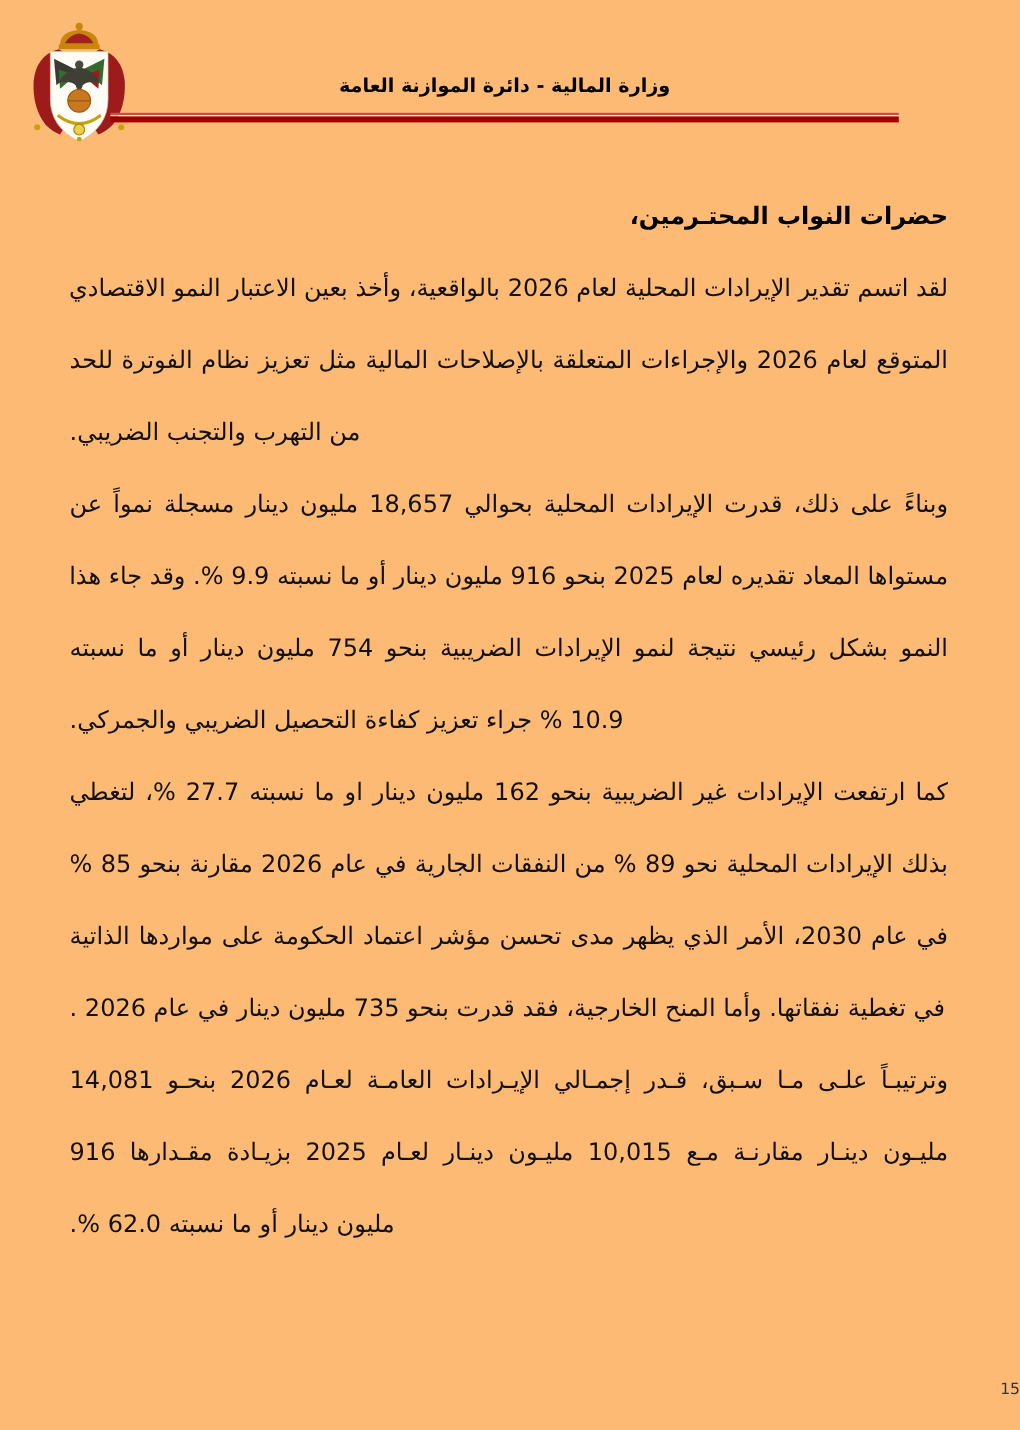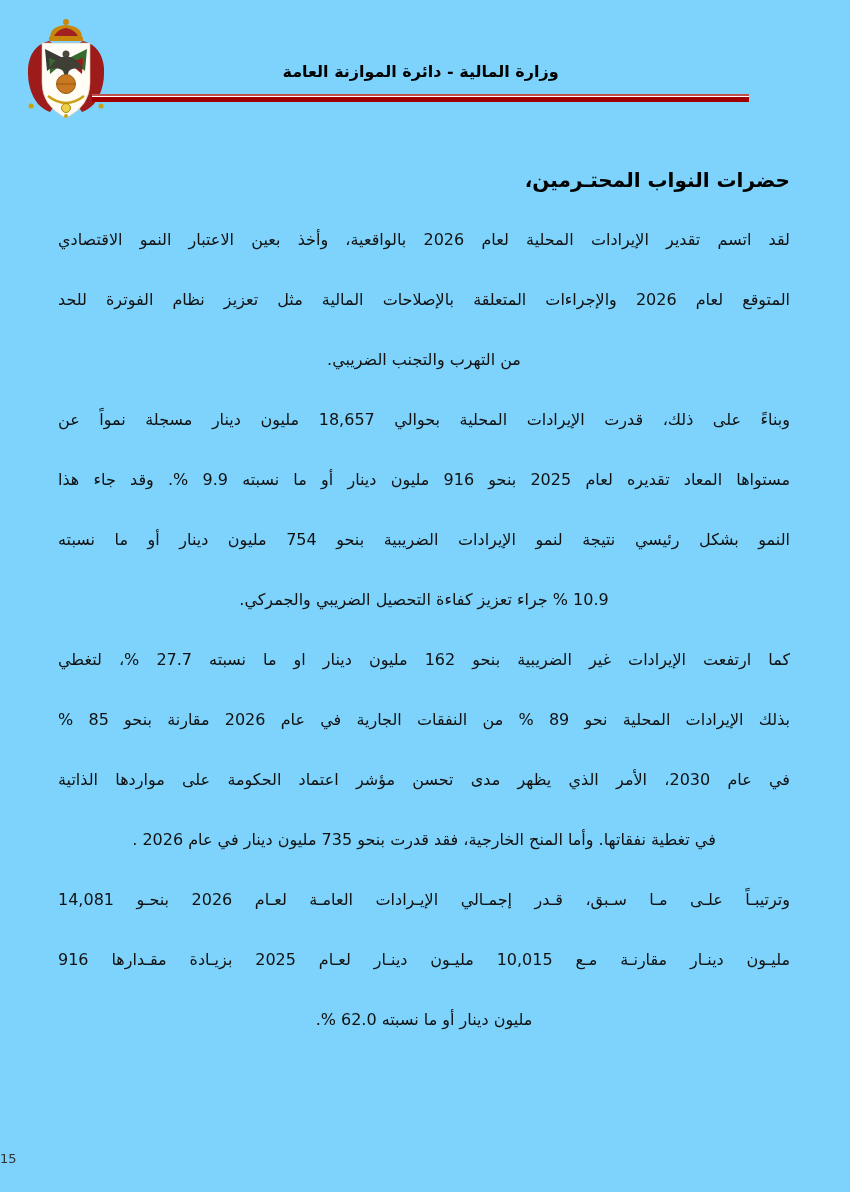--- a/index.html
+++ b/index.html
@@ -1,20 +1,20 @@
 <!DOCTYPE html>
 <html lang="ar"><head>
 <meta charset="utf-8">
 <style>
   html, body { margin: 0; padding: 0; background: #ffffff; }
   .page {
     position: relative;
     width: 850px;
     height: 1192px;
-    background: #7dd3fc;
+    background: #fdba74;
     font-family: "DejaVu Sans", sans-serif;
     color: #111111;
     overflow: hidden;
   }
 
   
   .header { position: relative; height: 140px; }
   .logo {
     position: absolute;
     left: 16px; top: 14px;
@@ -49,32 +49,32 @@
     direction: rtl;
     overflow: hidden;
     white-space: nowrap;
   }
   .bline.salutation {
     font-weight: bold;
     font-size: 20px;
     text-align: right;
     color: #000000;
   }
-  .bline.body { font-size: 16px; }
+  .bline.body { font-size: 20px; }
   .bline.just {
     text-align: justify;
     text-align-last: justify;
   }
-  .bline.last { text-align: center; }
+  .bline.last { text-align: left; }
 
   
   .footer {
     position: absolute;
     left: 0; right: 0; bottom: 26px;
-    text-align: left;
+    text-align: right;
     font-size: 13px;
     color: #333333;
   }
 </style>
 </head>
 <body>
 
 <div class="page">
 
   <div class="header">

